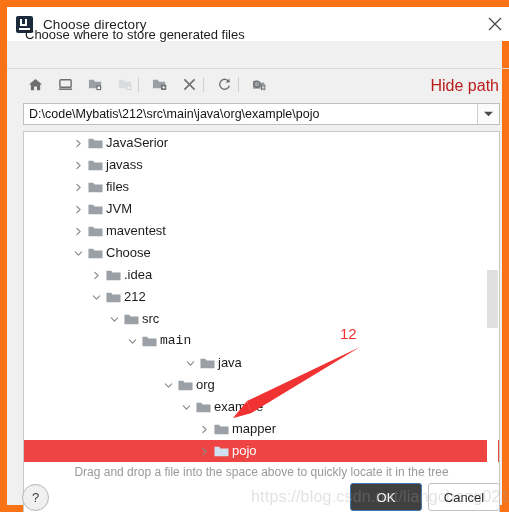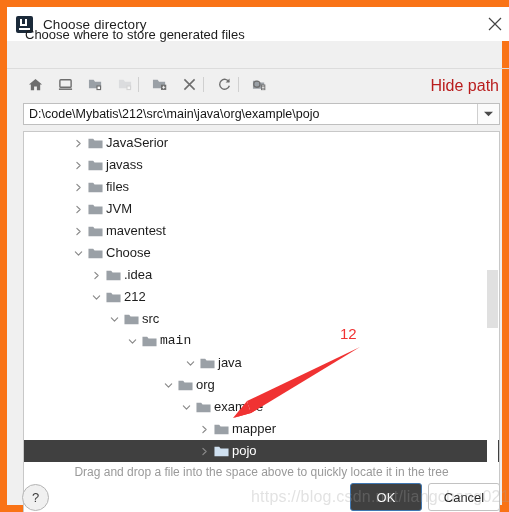--- a/index.html
+++ b/index.html
@@ -137,21 +137,21 @@
     width: 475px; height: 330px;
     overflow: hidden;
   }
   .row {
     position: relative;
     height: 22px;
     display: flex; align-items: center;
     cursor: default;
     white-space: nowrap;
   }
-  .row.sel { background: #404040; text-align: center; }
+  .row.sel { background: #ef4444; text-align: center; }
   .row.sel .row-label { color: #ffffff; }
   .twisty {
     flex: 0 0 auto;
     width: 16px; height: 22px;
     display: flex; align-items: center; justify-content: center;
   }
   .folder {
     flex: 0 0 auto;
     width: 18px; height: 22px;
     display: flex; align-items: center; justify-content: center;

